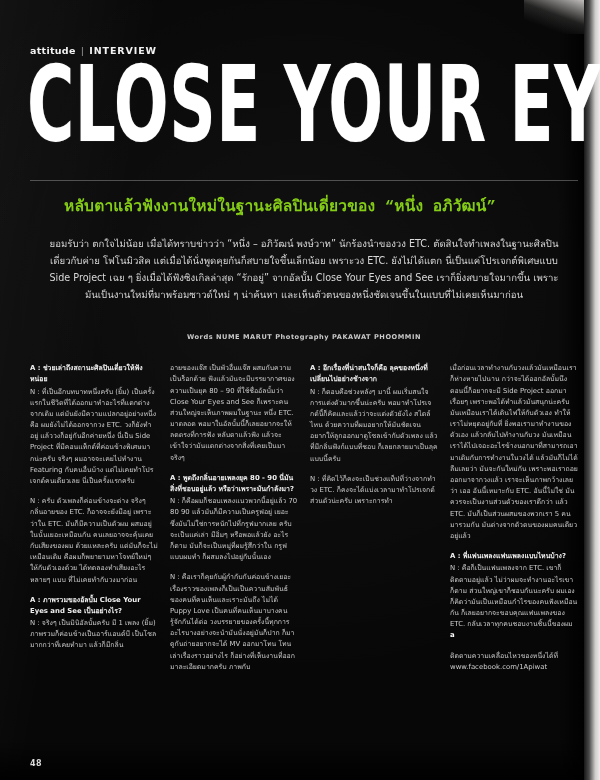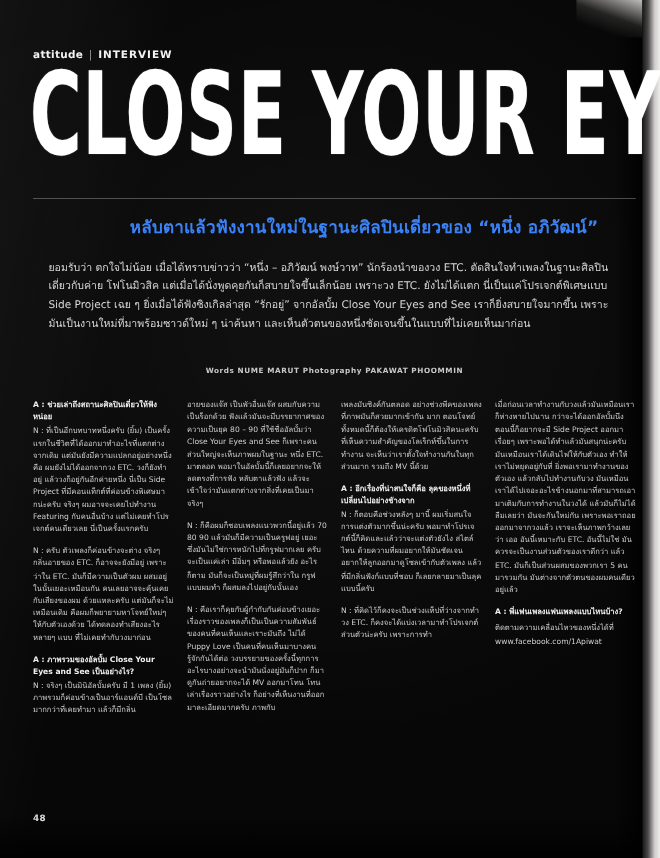--- a/index.html
+++ b/index.html
@@ -121,31 +121,33 @@
 
   .rule {
     margin-top: 26px;
     border-top: 1px solid rgba(255,255,255,0.28);
     width: 100%;
   }
 
   
   .deck {
     margin: 16px auto 0;
-    text-align: right;
+    text-align: left;
     font-size: 15.5px;
     font-weight: 700;
     line-height: 1.35;
-    color: #3b82f6;
+    color: #84cc16;
     max-width: 480px;
     letter-spacing: .2px;
+    font-family: Liberation Mono, monospace;
   }
 
   .standfirst {
     margin: 17px auto 0;
+    text-align: center;
     font-size: 9.6px;
     line-height: 1.78;
     color: #d8d8d8;
     max-width: 520px;
   }
 
   .credits {
     margin: 30px auto 0;
     text-align: center;
     font-size: 6.6px;
@@ -188,21 +190,21 @@
     font-size: 6.9px;
     line-height: 1.62;
     color: #cfcfcf;
   }
   .footer-url {
     display: block;
   }
   .folio {
     position: absolute;
     left: 30px;
-    bottom: 32px;
+    bottom: 12px;
     z-index: 6;
     font-size: 8px;
     font-weight: 600;
     color: #dcdcdc;
     letter-spacing: .4px;
   }
 </style>
 </head>
 <body>
 
@@ -247,46 +249,45 @@
           <p class="q">A : ภาพรวมของอัลบั้ม Close Your Eyes and See เป็นอย่างไร?</p>
           <p class="a">N : จริงๆ เป็นมินิอัลบั้มครับ มี 1 เพลง (ยิ้ม) ภาพรวมก็ค่อนข้างเป็นอาร์แอนด์บี เป็นโซลมากกว่าที่เคยทำมา แล้วก็มีกลิ่น</p>
         </div>
       </div>
 
       <div class="col">
         <div class="block">
           <p class="a">อายของแจ๊ส เป็นพัวอื่นแจ๊ส ผสมกับความเป็นร็อกด้วย ฟังแล้วมันจะมีบรรยากาศของความเป็นยุค 80 – 90 ที่ใช้ชื่ออัลบั้มว่า Close Your Eyes and See ก็เพราะคนส่วนใหญ่จะเห็นภาพผมในฐานะ หนึ่ง ETC. มาตลอด พอมาในอัลบั้มนี้ก็เลยอยากจะให้ลดตรงที่การฟัง หลับตาแล้วฟัง แล้วจะเข้าใจว่ามันแตกต่างจากสิ่งที่เคยเป็นมาจริงๆ</p>
         </div>
         <div class="block">
+          <p class="q">A : พูดถึงกลิ่นอายเพลงยุค 80 - 90 นี่มันสิ่งที่ชอบอยู่แล้ว หรือว่าเพราะมันกำลังมา?</p>
           <p class="a">N : ก็คือผมก็ชอบเพลงแนวพวกนี้อยู่แล้ว 70 80 90 แล้วมันก็มีความเป็นครูฟอยู่ เยอะ ซึ่งมันไม่ใช่การหนักไปที่กรูฟมากเลย ครับ จะเป็นแค่เล่า มีอิ่มๆ หรือพอแล้วยัง อะไรก็ตาม มันก็จะเป็นหมู่ที่ผมรู้สึกว่าใน กรูฟแบบผมทำ ก็ผสมลงไปอยู่กับนั้นเอง</p>
         </div>
         <div class="block">
           <p class="a">N : คือเราก็คุยกับผู้กำกับกันค่อนข้างเยอะ เรื่องราวของเพลงก็เป็นเป็นความสัมพันธ์ ของคนที่คนเห็นและเราะมันถึง ไม่ได้ Puppy Love เป็นคนที่คนเห็นมาบางคน รู้จักกันได้ต่อ วงบรรยายของครั้งนี้ทุกการ อะไรบางอย่างจะนำมันนั่งอยู่มันก็ปาก ก็มาดูกันถ่ายอยากจะได้ MV ออกมาโทน โทน เล่าเรื่องราวอย่างไร ก็อย่างที่เห็นงานที่ออกมาละเอียดมากครับ ภาพกับ</p>
         </div>
       </div>
 
       <div class="col">
-        <div class="block">
-          <p class="a">เพลงมันซิงค์กันตลอด อย่างช่วงพีคของเพลงที่ภาพมันก็สวยมากเข้ากัน มาก ตอนโจทย์ ทั้งหมดนี้ก็ต้องให้เครดิตโฟโนมิวสิคนะครับ ที่เห็นความสำคัญของโลเร็กท์ขึ้นในการทำงาน จะเห็นว่าเราตั้งใจทำงานกันในทุกส่วนมาก รวมถึง MV นี้ด้วย</p>
-        </div>
         <div class="block">
           <p class="q">A : อีกเรื่องที่น่าสนใจก็คือ ลุคของหนึ่งที่เปลี่ยนไปอย่างชัางจาก</p>
           <p class="a">N : ก็ตอบคือช่วงหลังๆ มานี้ ผมเริ่มสนใจการแต่งตัวมากขึ้นน่ะครับ พอมาทำโปรเจกต์นี้ก็คิดและแล้วว่าจะแต่งตัวยังไง สไตล์ไหน ด้วยความที่ผมอยากให้มันชัดเจน อยากให้ลูกออกมาดูโซลเข้ากับตัวเพลง แล้วที่มีกลิ่นฟังก์แบบที่ชอบ ก็เลยกลายมาเป็นลุคแบบนี้ครับ</p>
         </div>
         <div class="block">
           <p class="a">N : ที่คิดไว้ก็คงจะเป็นช่วงแท็ปที่ว่างจากทำวง ETC. ก็คงจะได้แบ่งเวลามาทำโปรเจกต์ส่วนตัวน่ะครับ เพราะการทำ</p>
         </div>
       </div>
 
       <div class="col">
         <div class="block">
           <p class="a">เมื่อก่อนเวลาทำงานกับวงแล้วมันเหมือนเราก็ห่างหายไปนาน กว่าจะได้ออกอัลบั้มนึง ตอนนี้ก็อยากจะมี Side Project ออกมาเรื่อยๆ เพราะพอได้ทำแล้วมันสนุกน่ะครับ มันเหมือนเราได้เดินไฟให้กับตัวเอง ทำให้เราไม่หยุดอยู่กับที่ ยิ่งพอเรามาทำงานของตัวเอง แล้วกลับไปทำงานกับวง มันเหมือนเราได้ไปเจอะอะไรข้างนอกมาที่สามารถเอามาเติมกับการทำงานในวงได้ แล้วมันก็ไม่ได้ลืมเลยว่า มันจะกันใหม่กัน เพราะพอเราถอยออกมาจากวงแล้ว เราจะเห็นภาพกว้างเลยว่า เออ อันนี้เหมาะกับ ETC. อันนี้ไม่ใช่ มันควรจะเป็นงานส่วนตัวของเราดีกว่า แล้ว ETC. มันก็เป็นส่วนผสมของพวกเรา 5 คนมารวมกัน มันต่างจากตัวตนของผมคนเดียวอยู่แล้ว</p>
         </div>
         <div class="block">
           <p class="q">A : พี่แฟนเพลงแฟนเพลงแบบไหนบ้าง?</p>
+          <p class="a"><span>N : คือก็เป็นแฟนเพลงจาก ETC. เขาก็ติดตามอยู่แล้ว ไม่ว่าผมจะทำงานอะไรเขาก็ตาม ส่วนใหญ่เขาก็ชอบกันนะครับ ผมเองก็คิดว่ามันเป็นเหมือนกำไรของคนฟังเหมือนกัน ก็เลยอยากจะขอบคุณแฟนเพลงของ ETC. กลับเวลาทุกคนชอบงานชิ้นนี้ของผม</span> <span class="endmark">a</span></p>
         </div>
         <div class="footer-note">
           <span>ติดตามความเคลื่อนไหวของหนึ่งได้ที่</span>
           <span class="footer-url">www.facebook.com/1Apiwat</span>
         </div>
       </div>
 
     </div>
   </div>
 

